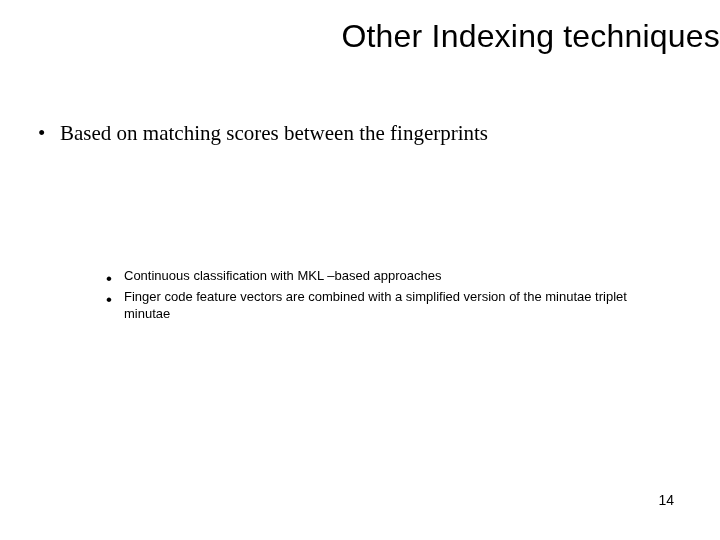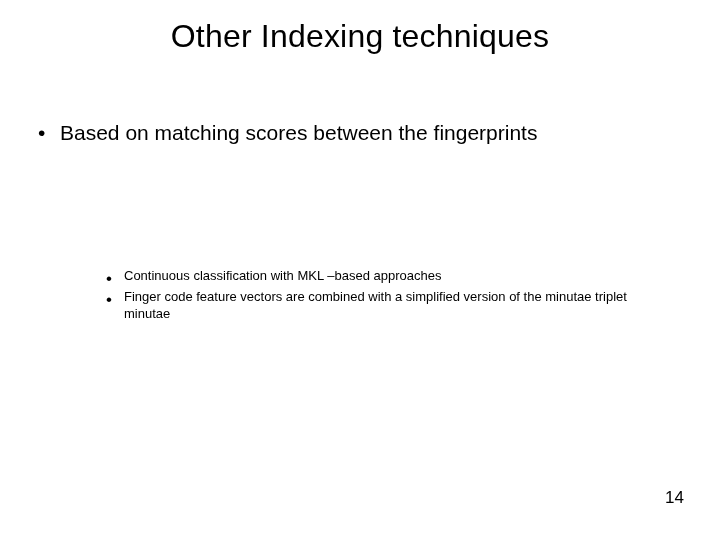--- a/index.html
+++ b/index.html
@@ -15,36 +15,37 @@
     position: relative;
     width: 720px;
     height: 540px;
     box-sizing: border-box;
   }
   .title {
     position: absolute;
     top: 18px;
     left: 0;
     width: 100%;
-    text-align: center;
+    text-align: right;
     font-size: 32px;
     letter-spacing: 0.2px;
   }
   .body {
     position: absolute;
     top: 120px;
     left: 32px;
     right: 40px;
     font-size: 21px;
     line-height: 1.25;
   }
   ul.l1 {
     list-style: none;
     padding: 0;
     margin: 0;
+    font-family: Liberation Serif, serif;
   }
   ul.l1 > li {
     position: relative;
     padding-left: 28px;
     margin-bottom: 34px;
   }
   ul.l1 > li::before {
     content: "•";
     position: absolute;
     left: 6px;
@@ -72,22 +73,22 @@
   }
   .sublist-wrap {
     position: absolute;
     top: 268px;
     left: 102px;
     right: 60px;
   }
   .pagenum {
     position: absolute;
     bottom: 32px;
-    right: 36px;
-    font-size: 17px;
+    right: 46px;
+    font-size: 14px;
     margin-left: 24px;
   }
 </style>
 </head>
 <body>
 
 <div class="slide">
 
   <div class="title">Other Indexing techniques</div>
 

